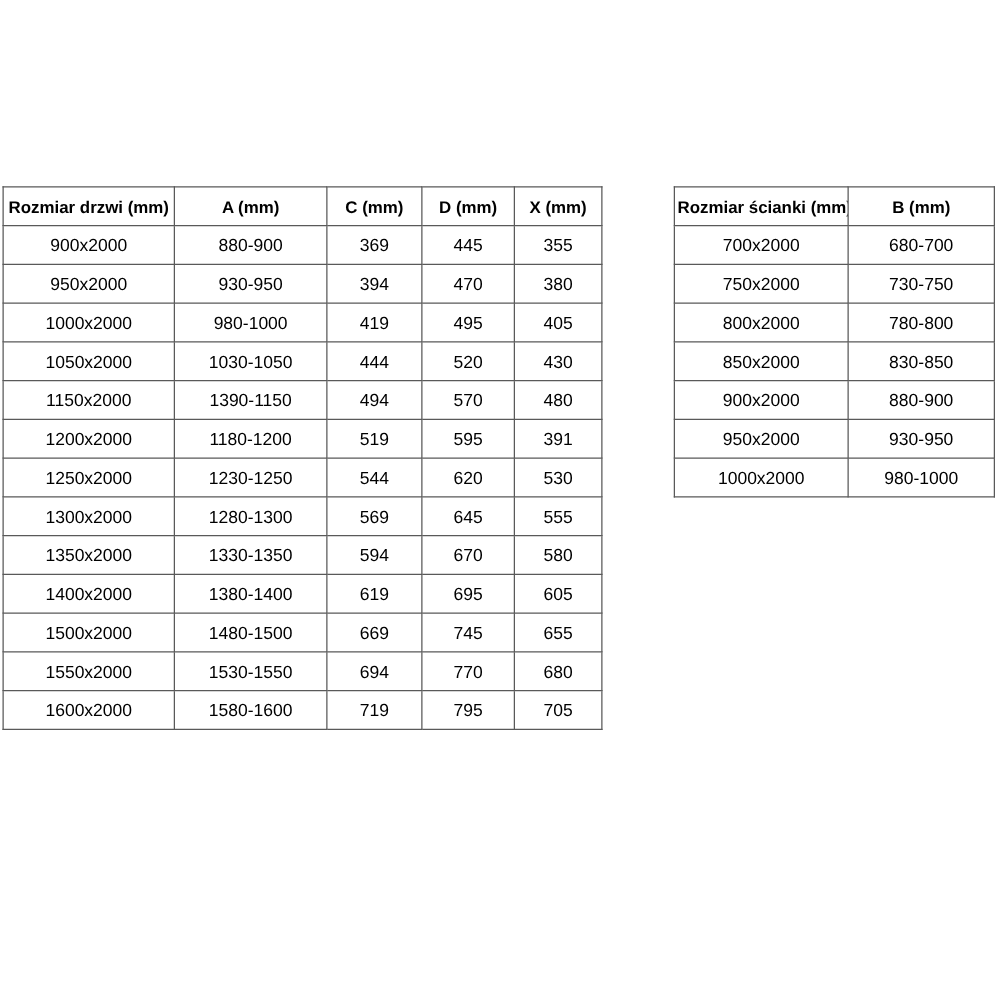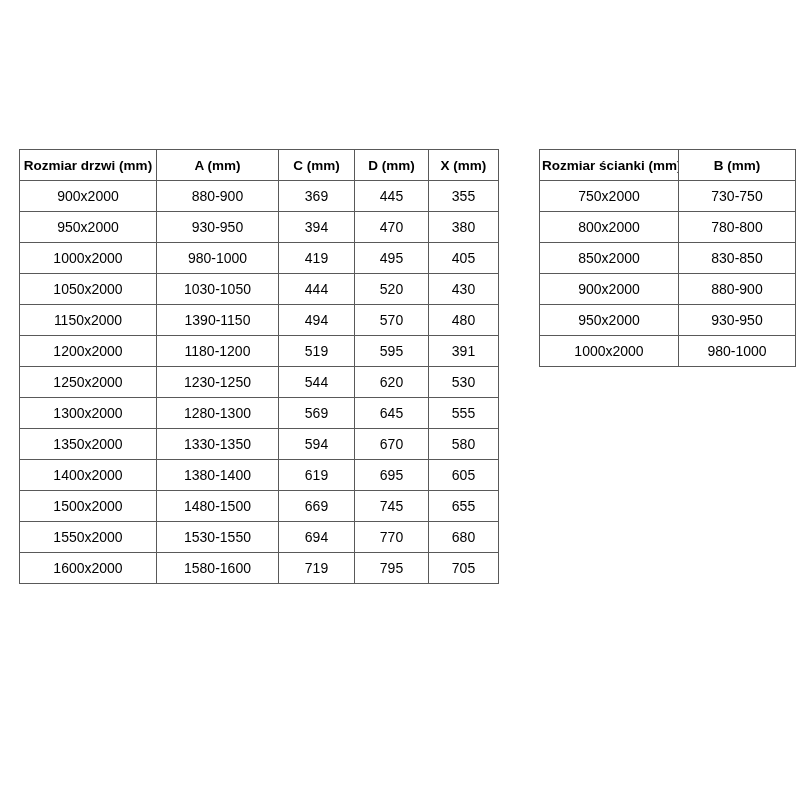--- a/index.html
+++ b/index.html
@@ -18,21 +18,21 @@
     background: #ffffff;
     overflow: hidden;
   }
   table.spec {
     position: absolute;
     border-collapse: collapse;
     table-layout: fixed;
     background: #ffffff;
   }
   #door-table {
-    left: 19px;
+    left: 2px;
     top: 149px;
     width: 479px;
   }
   #wall-table {
     left: 539px;
     top: 149px;
     width: 256px;
   }
   table.spec th,
   table.spec td {
@@ -185,20 +185,24 @@
         <col class="c1">
     </colgroup>
     <thead>
       <tr>
           <th>Rozmiar ścianki (mm)</th>
           <th>B (mm)</th>
         </tr>
     </thead>
     <tbody>
         <tr>
+          <td>700x2000</td>
+          <td>680-700</td>
+        </tr>
+        <tr>
           <td>750x2000</td>
           <td>730-750</td>
         </tr>
         <tr>
           <td>800x2000</td>
           <td>780-800</td>
         </tr>
         <tr>
           <td>850x2000</td>
           <td>830-850</td>

